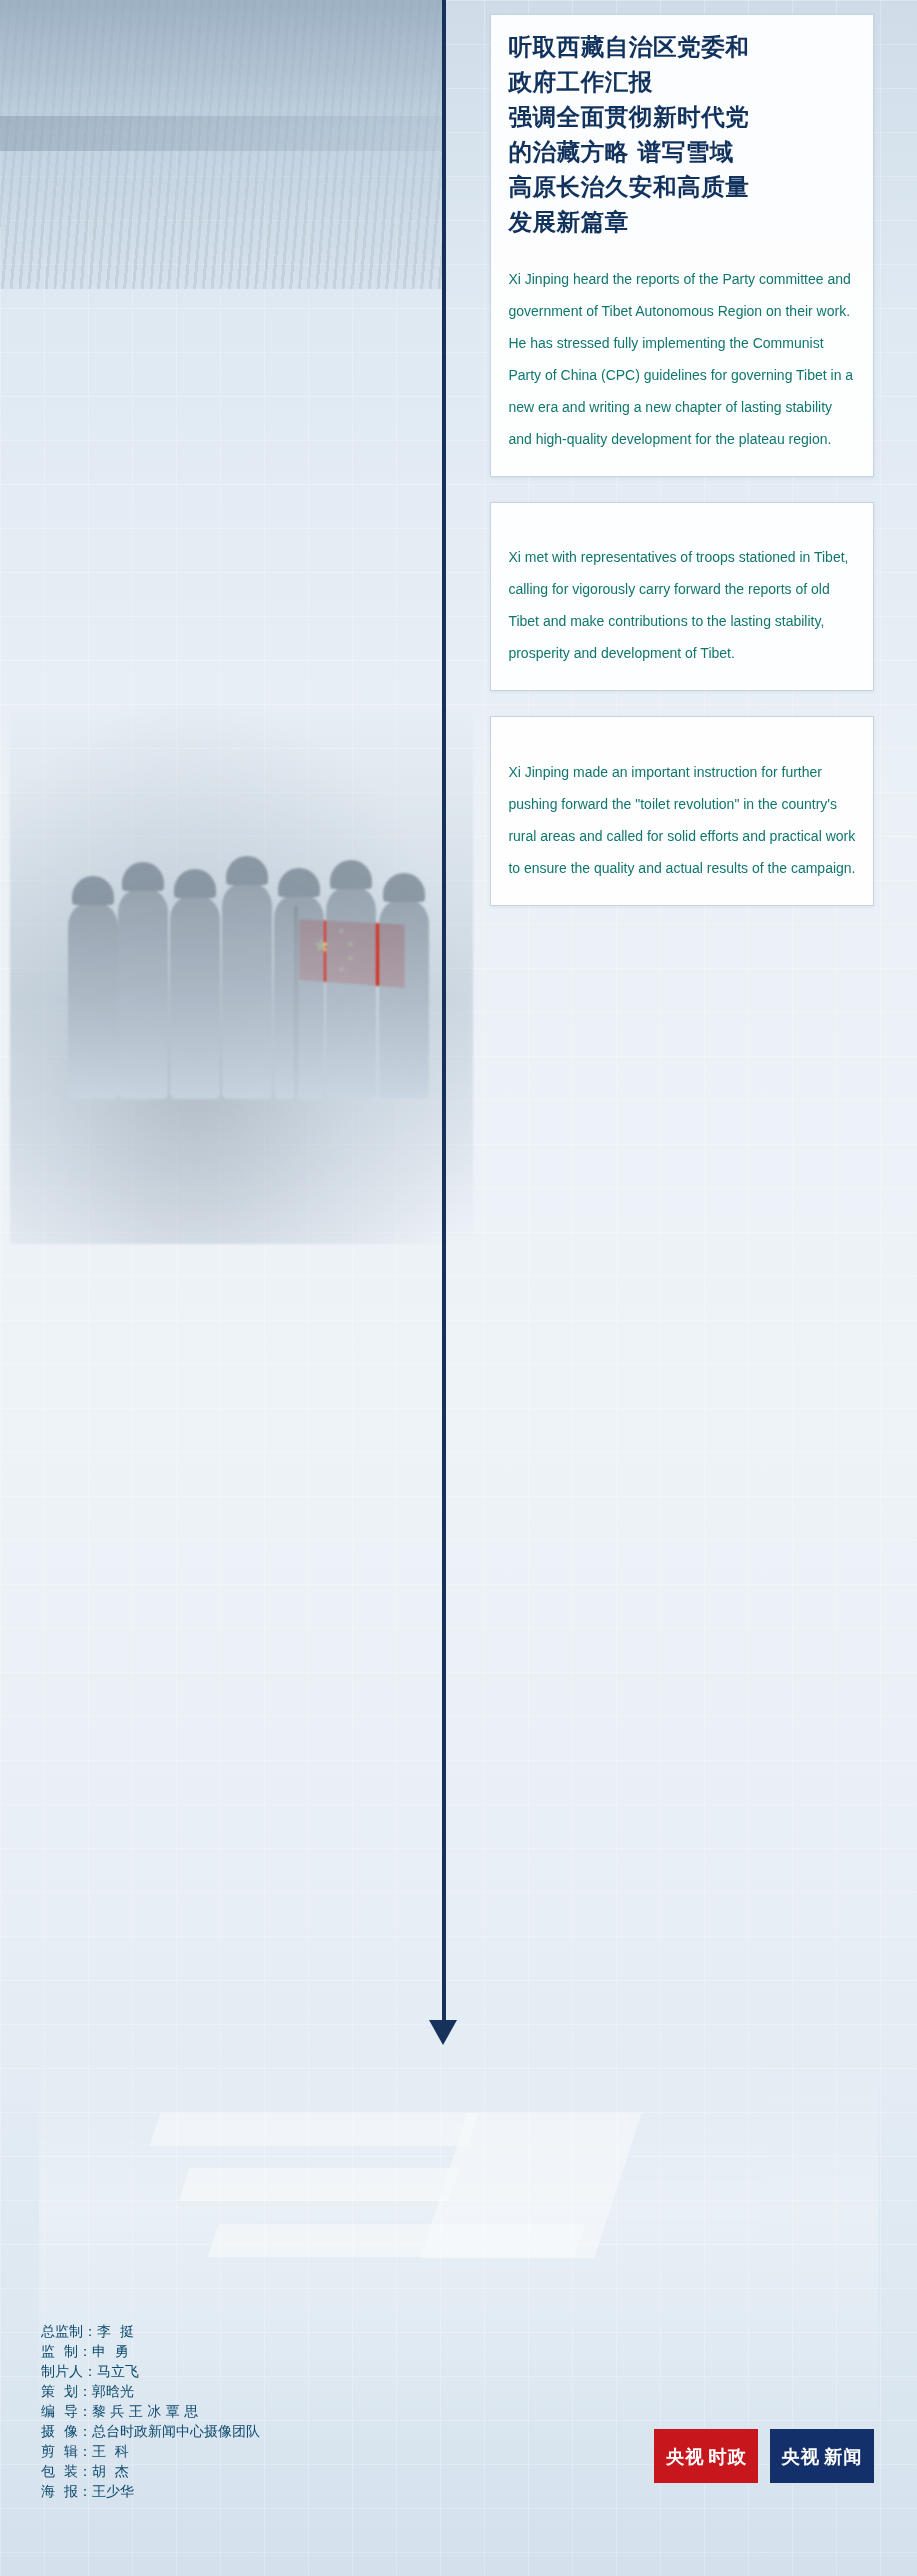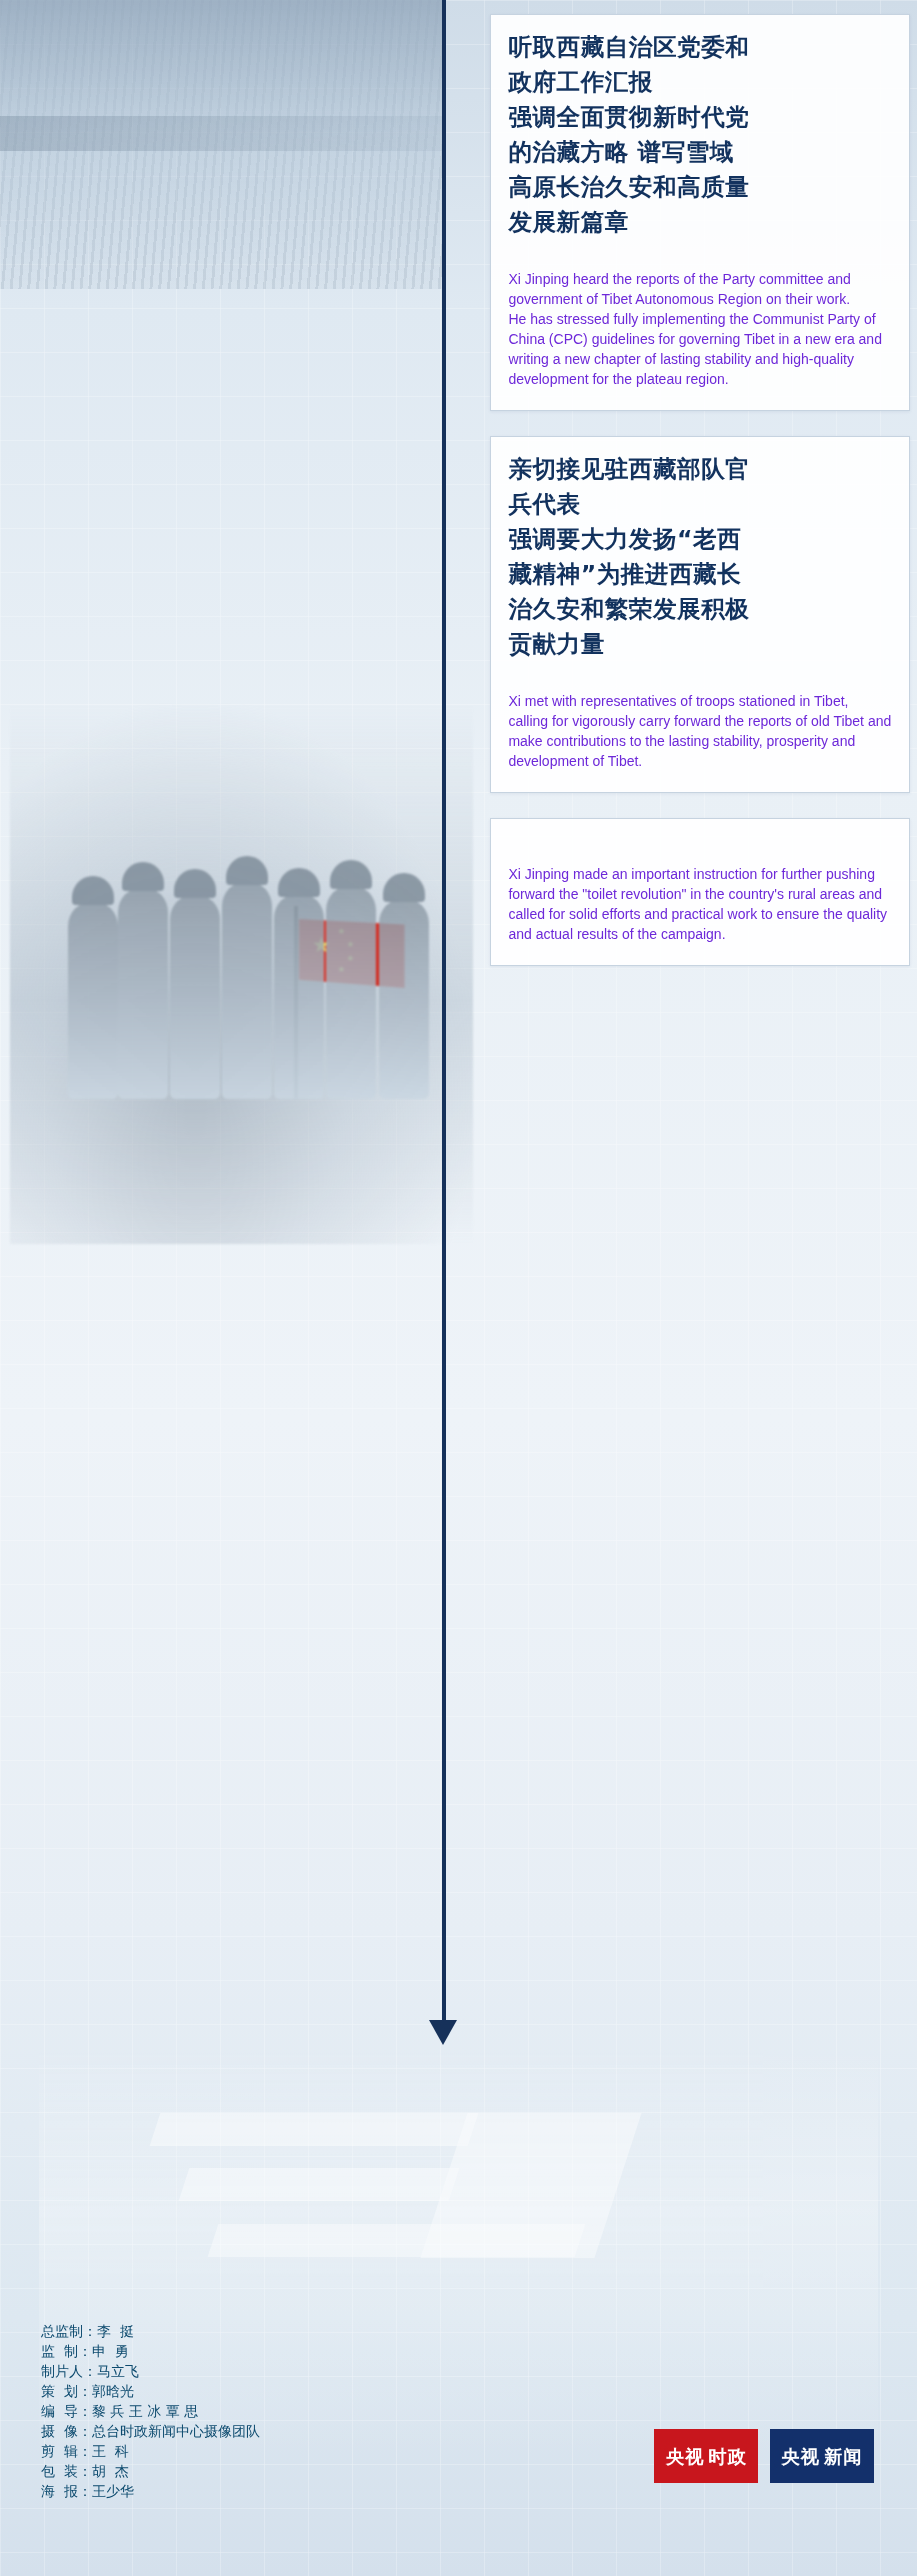--- a/index.html
+++ b/index.html
@@ -117,43 +117,43 @@
     border-left: 14.5px solid transparent;
     border-right: 14.5px solid transparent;
     border-top: 25px solid #16315a;
   }
 
   
   .cards {
     position: absolute;
     left: 490px;
     top: 13.5px;
-    width: 420px;
+    width: 384px;
   }
   .card {
     background: rgba(255,255,255,0.92);
     border: 1px solid #c6d3e0;
     box-shadow: 0 1px 2.9px rgba(40,70,110,0.08);
     padding: 15.4px 17.4px 21px 17.4px;
     margin-bottom: 25px;
   }
   .card-title {
     color: #12325e;
     font-family: "DejaVu Sans", "Liberation Sans", sans-serif;
     font-size: 23.6px;
     line-height: 35px;
     font-weight: 700;
     letter-spacing: 0.5px;
     white-space: pre-line;
   }
   .card-body {
-    margin-top: 29px;
-    color: #6d28d9;
+    margin-top: 23px;
+    color: #0f766e;
     font-size: 14px;
-    line-height: 20px;
+    line-height: 32px;
     white-space: pre-line;
   }
 
   
   .credits {
     position: absolute;
     left: 41px;
     bottom: 75px;
     color: #0c4a6e;
     font-size: 14px;
@@ -227,26 +227,20 @@
 政府工作汇报
 强调全面贯彻新时代党
 的治藏方略 谱写雪域
 高原长治久安和高质量
 发展新篇章</div>
     <div class="card-body">Xi Jinping heard the reports of the Party committee and government of Tibet Autonomous Region on their work.
 He has stressed fully implementing the Communist Party of China (CPC) guidelines for governing Tibet in a new era and writing a new chapter of lasting stability and high-quality development for the plateau region.</div>
   </div>
 
   <div class="card">
-    <div class="card-title">亲切接见驻西藏部队官
-兵代表
-强调要大力发扬“老西
-藏精神”为推进西藏长
-治久安和繁荣发展积极
-贡献力量</div>
     <div class="card-body">Xi met with representatives of troops stationed in Tibet, calling for vigorously carry forward the reports of old Tibet and make contributions to the lasting stability, prosperity and development of Tibet.</div>
   </div>
 
   <div class="card">
     <div class="card-body">Xi Jinping made an important instruction for further pushing forward the "toilet revolution" in the country's rural areas and called for solid efforts and practical work to ensure the quality and actual results of the campaign.</div>
   </div>
 
 </div>
 
 <div class="credits">

